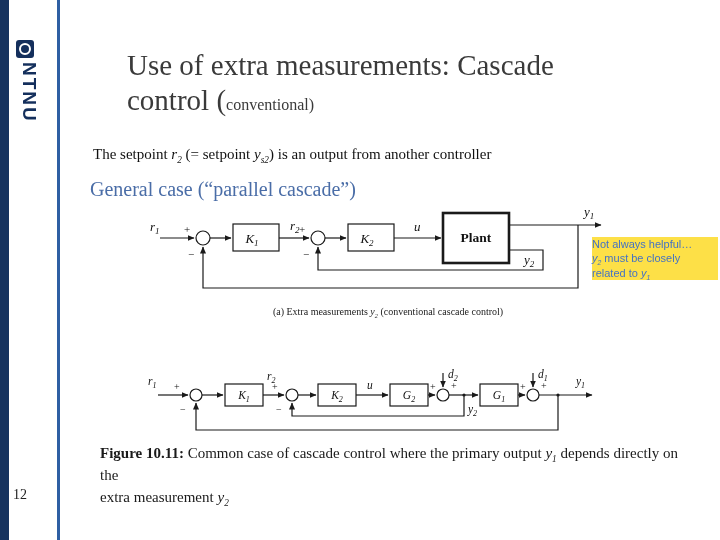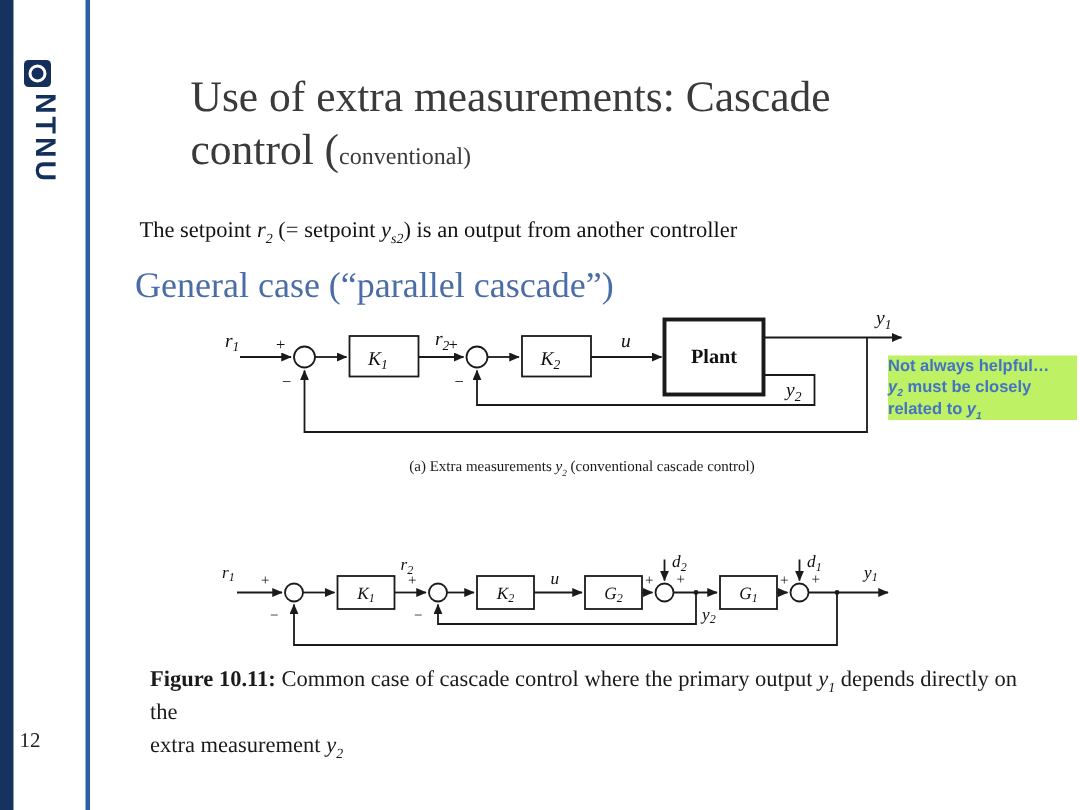--- a/index.html
+++ b/index.html
@@ -7,34 +7,34 @@
          font-family:"Liberation Serif",serif;color:#222;}
   .leftbar{position:absolute;left:0;top:0;width:9px;height:540px;background:#16335f;}
   .vline{position:absolute;left:57px;top:0;width:3px;height:540px;background:#2f5fa3;}
   .logo-mark{position:absolute;left:16px;top:40px;width:18px;height:18px;background:#142f5c;border-radius:3px;}
   .logo-ring{width:8px;height:8px;border:2px solid #fff;border-radius:50%;margin:3px auto 0 auto;}
   .logo-text{position:absolute;left:40px;top:62px;transform:rotate(90deg);transform-origin:0 0;
              font-family:"Liberation Sans",sans-serif;font-weight:bold;font-size:19px;letter-spacing:2px;color:#142f5c;}
   .title{position:absolute;left:90px;top:48px;width:560px;font-size:29px;line-height:1.22;color:#3a3a3a;margin-left:37px;}
   .title .small{font-size:16px;}
   .intro{position:absolute;left:93px;top:146px;width:580px;font-size:15px;color:#111;}
-  .heading{position:absolute;left:90px;font-size:24px;color:#4a6da7;}
+  .heading{position:absolute;left:90px;font-size:20px;color:#4a6da7;}
   .h1pos{top:178px;}
   .h2pos{top:338px;}
   sub{font-size:0.62em;line-height:0;}
   .intro sub,.cap sub,.note sub{font-style:italic;}
   .intro i,.cap i{font-style:italic;}
   .diag1{position:absolute;left:138px;top:200px;width:500px;height:100px;}
   .diag2{position:absolute;left:100px;top:368px;width:520px;height:80px;}
   .cap{color:#1a1a1a;}
   .cap1{position:absolute;left:138px;top:306px;width:500px;text-align:center;font-size:10px;}
   .cap2{position:absolute;left:100px;top:443px;width:600px;font-size:15px;line-height:1.45;}
   .b{font-weight:bold;}
-  .note{position:absolute;left:592px;top:237px;width:126px;background:#bef264;z-index:3;
-        font-family:"Liberation Sans",sans-serif;font-size:11px;line-height:1.3;color:#4472c4;font-weight:bold;}
+  .note{position:absolute;left:592px;top:237px;width:126px;background:#fde047;z-index:3;
+        font-family:"Liberation Sans",sans-serif;font-size:11px;line-height:1.3;color:#4472c4;}
   .pagenum{position:absolute;left:13px;top:487px;font-size:14px;color:#222;}
   
   .dg line,.dg polyline{stroke:#1a1a1a;stroke-width:1.2;fill:none;}
   .dg rect{fill:#fff;stroke:#1a1a1a;stroke-width:1.2;}
   .dg rect.thick{stroke-width:2.6;}
   .dg circle.sum{fill:#fff;stroke:#1a1a1a;stroke-width:1.2;}
   .dg circle.dot{fill:#1a1a1a;stroke:none;}
   .dg text{font-family:"Liberation Serif",serif;fill:#111;}
   .it{font-style:italic;}
   .d1lab{font-size:13px;}

